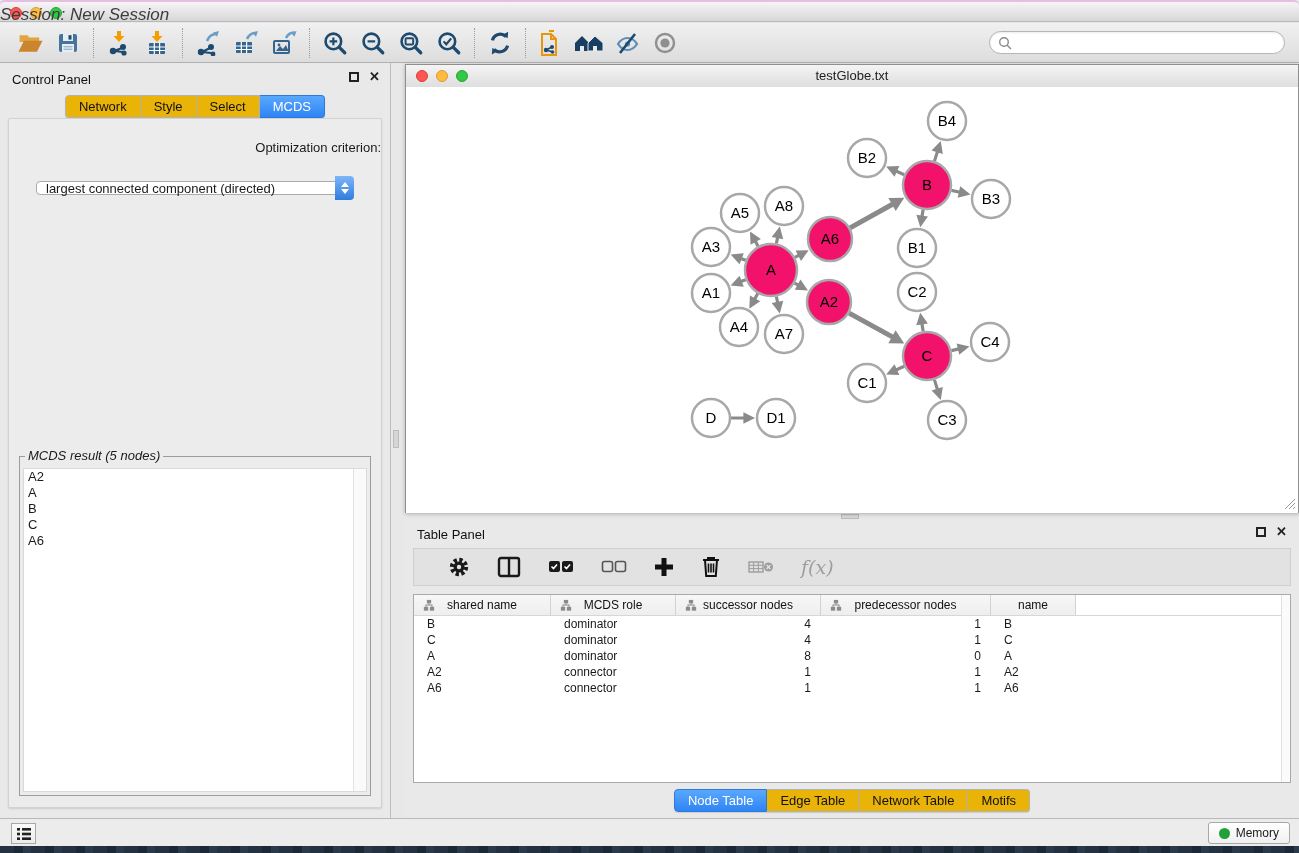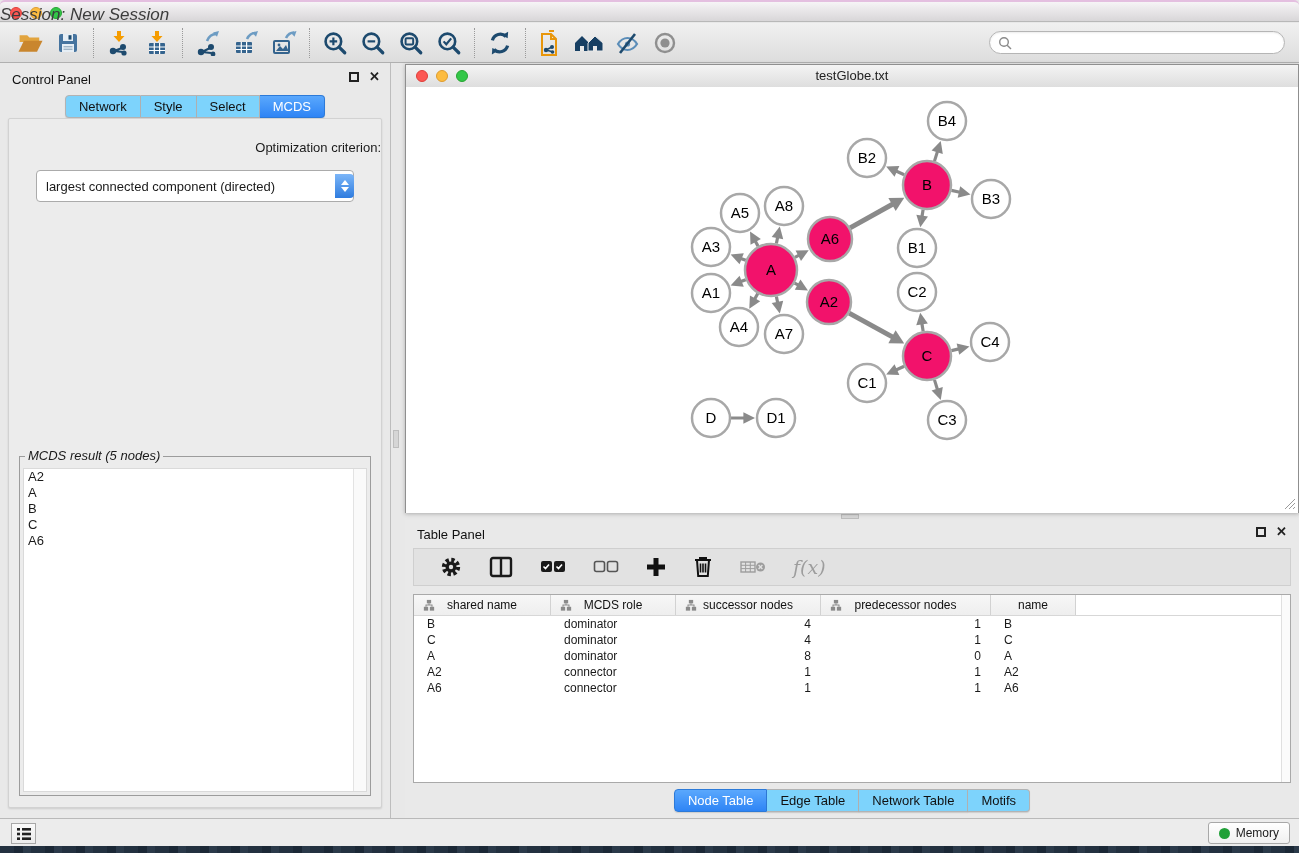--- a/index.html
+++ b/index.html
@@ -34,31 +34,31 @@
   
   .control-panel { position:absolute; left:0; top:63px; width:391px; height:755px;
     background:#e9e9e9; border-right:1px solid #bdbdbd; }
   .panel-title { position:absolute; left:12px; top:9px; font-size:13px; color:#111; }
   .panel-wc { position:absolute; top:9px; display:flex; gap:10px; align-items:center; }
   .control-panel .panel-wc { right:10px; }
   .float-box { width:10px; height:10px; border:2px solid #222; display:inline-block; }
   .close-x { font-size:13px; font-weight:bold; color:#222; line-height:10px; }
 
   .segbar { display:flex; }
-  .seg { background:#7dd3fc; border:1px solid #b3b3b3; border-left:none; padding:3px 13px;
+  .seg { background:#eab308; border:1px solid #b3b3b3; border-left:none; padding:3px 13px;
     font-size:13px; color:#111; box-shadow:0 1px 1px rgba(0,0,0,.12); }
   .seg:first-child { border-left:1px solid #b3b3b3; border-radius:4px 0 0 4px; }
   .seg:last-child { border-radius:0 4px 4px 0; }
   .seg.sel { background:linear-gradient(#5aa8fd,#2e84f5); color:#fff; border-color:#2d7ad8; }
 
   .cp-tabs { position:absolute; top:32px; left:0; right:0; display:flex; justify-content:center; }
   .cp-content { position:absolute; top:55px; left:8px; right:8px; height:690px;
     background:#ececec; border:1px solid #d2d2d2; border-radius:2px; box-shadow:0 1px 2px rgba(0,0,0,.12); }
   .opt-label { margin-top:21px; text-align:right; font-size:13px; }
-  .criterion { margin:15px auto 0; width:318px; height:32px; background:#fff;
+  .criterion { margin:26px auto 0; width:318px; height:14px; background:#fff;
     border:1px solid #ababab; border-radius:4px; display:flex; align-items:center; position:relative;justify-content:flex-end; }
   .criterion .val { flex:1; font-size:13px; padding-left:9px; white-space:nowrap; overflow:hidden; }
   .stepper { width:19px; height:24px; margin-right:-1px; border-radius:0 4px 4px 0;
     background:linear-gradient(#7cb6f8,#2f7cdf); display:flex; flex-direction:column;
     align-items:center; justify-content:center; gap:2px; }
   .chev-up { width:0; height:0; border-left:4px solid transparent; border-right:4px solid transparent; border-bottom:5px solid #fff; }
   .chev-dn { width:0; height:0; border-left:4px solid transparent; border-right:4px solid transparent; border-top:5px solid #fff; }
   .btn-row { margin-top:14px; display:flex; justify-content:center; gap:14px; }
   .pbtn { background:linear-gradient(#ffffff,#f2f2f2); border:1px solid #ababab; border-radius:4px;
     font-size:13px; padding:3px 17px; color:#111; box-shadow:0 1px 1px rgba(0,0,0,.1); }
@@ -87,21 +87,21 @@
   .net-titlebar .title { position:absolute; left:0; right:0; top:3px; text-align:center;
     font-size:13px; color:#222; }
   .net-canvas { position:absolute; top:22px; left:0; width:892px; height:426px; background:#fff; }
   .resize-grip { position:absolute; right:2px; bottom:2px; width:12px; height:12px; }
 
   
   .table-panel { position:absolute; left:405px; top:520px; width:894px; height:298px; background:#e9e9e9; }
   .table-panel .panel-wc { right:12px; top:7px; }
   .tp-toolbar { position:absolute; top:28px; left:8px; right:8px; height:38px;
     background:#e2e2e2; border:1px solid #cfcfcf; display:flex; align-items:center; gap:27px;
-    padding-left:26px; }
+    padding-left:34px; }
   .tp-icon { display:flex; align-items:center; justify-content:center; height:26px; }
   .fx-label { font-family:"DejaVu Serif", serif; font-style:italic; font-size:19px; color:#9d9d9d; }
   .data-table { position:absolute; left:8px; right:8px; top:74px; height:189px; background:#fff;
     border:1px solid #a9a9a9; overflow:hidden; }
   .dt-header { display:flex; height:21px; border-bottom:1px solid #d7d7d7; }
   .dt-hcell { position:relative; background:linear-gradient(#f7f7f7,#eeeeee);
     border-right:1px solid #d2d2d2; font-size:12px; display:flex; align-items:center;
     justify-content:center; color:#111; }
   .dt-hcell .hicon { position:absolute; left:9px; top:4px; }
   .dt-row { display:flex; height:16px; align-items:center; }

